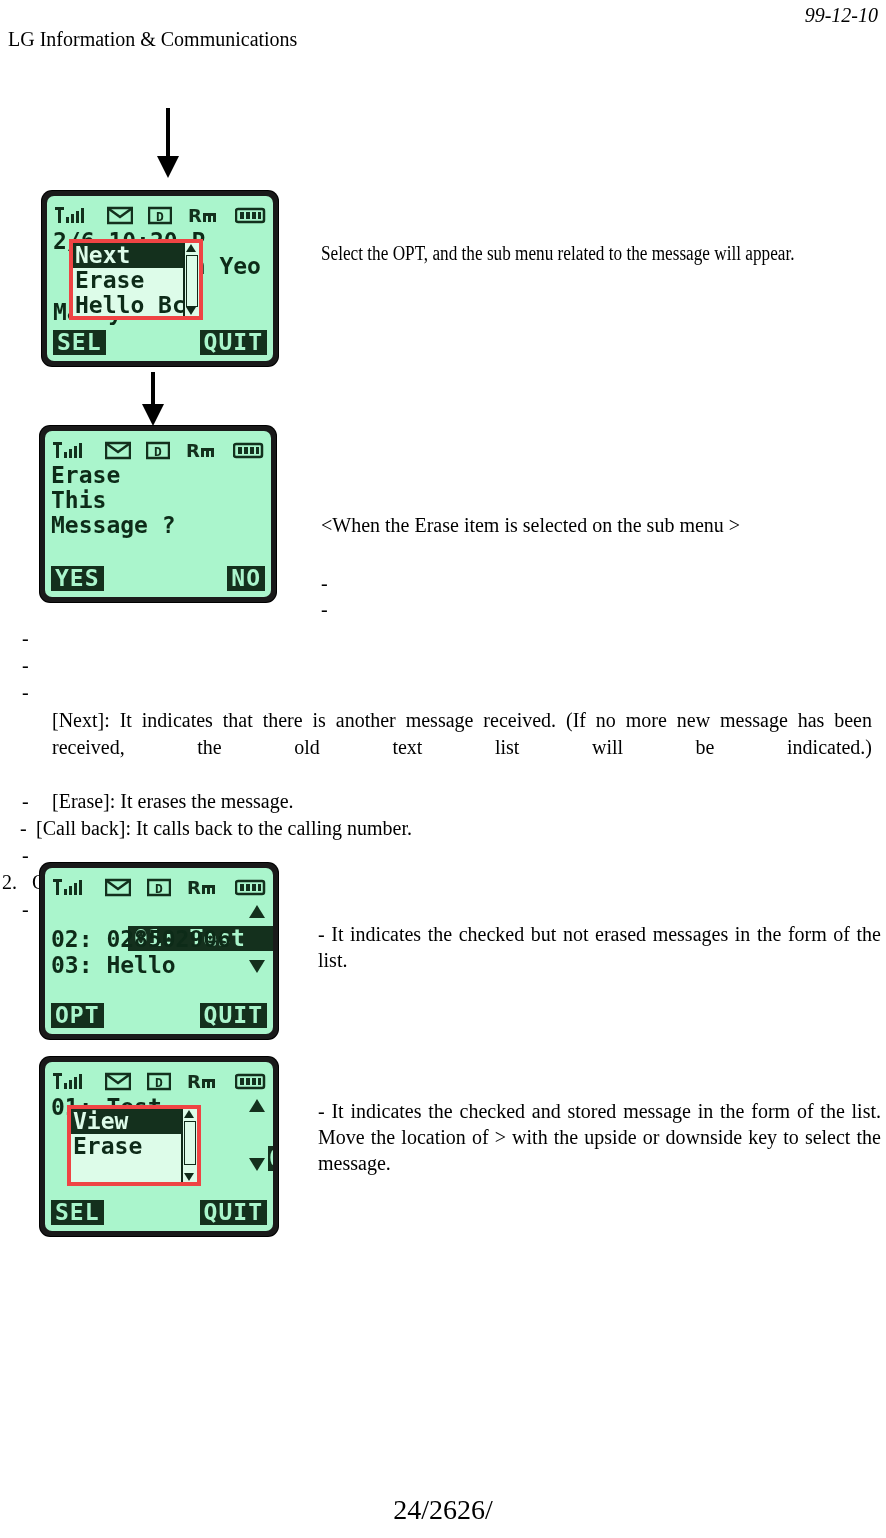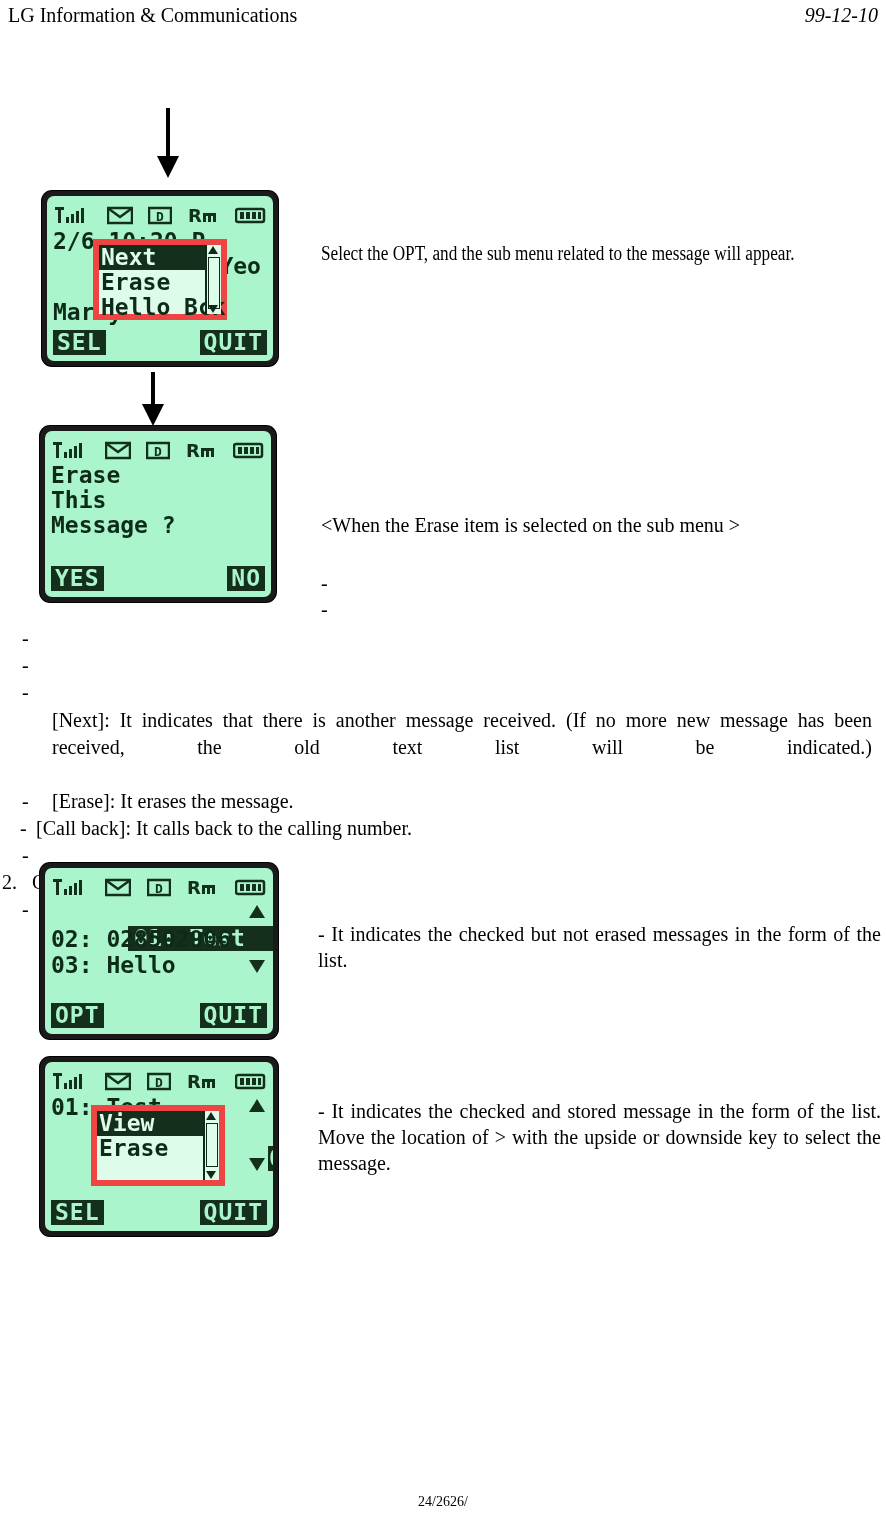--- a/index.html
+++ b/index.html
@@ -21,29 +21,29 @@
     position: absolute;
     top: 4px; left: 0; width: 886px;
     height: 30px;
     display: flex;
     justify-content: space-between;
     align-items: flex-start;
     padding: 0 8px;
     box-sizing: border-box;
     font-size: 20px;
   }
-  #page-header .hdr-left { letter-spacing: 0px; }
+  #page-header .hdr-left { letter-spacing: 0px; margin-top: 24px; }
   #page-header .hdr-right { letter-spacing: 0px; font-style: italic; }
 
   
   #page-footer {
     position: absolute;
     left: 0; top: 1494px; width: 886px;
     text-align: center;
-    font-size: 14px;
+    font-size: 28px;
   }
 
   
   .flow-arrow { position: absolute; }
   .flow-arrow .shaft {
     position: absolute;
     left: 50%;
     top: 0;
     width: 4px;
     margin-left: -2px;
@@ -123,23 +123,22 @@
     background: #14301d;
     color: #aaf5cc;
     padding: 0 4px;
     letter-spacing: 1px;
   }
 
   
   .popup {
     position: absolute;
     background: #ddfce9;
-    border: 6px solid #ef4444;
+    border: 4px solid #ef4444;
     box-sizing: border-box;
-    margin-left: 24px;
   }
   .popup .pu-row {
     font-size: 23px;
     line-height: 25px;
     font-weight: bold;
     font-family: "DejaVu Sans Mono", monospace;
     padding-left: 2px;
     white-space: pre;
     color: #0d2b18;
     position: relative;

